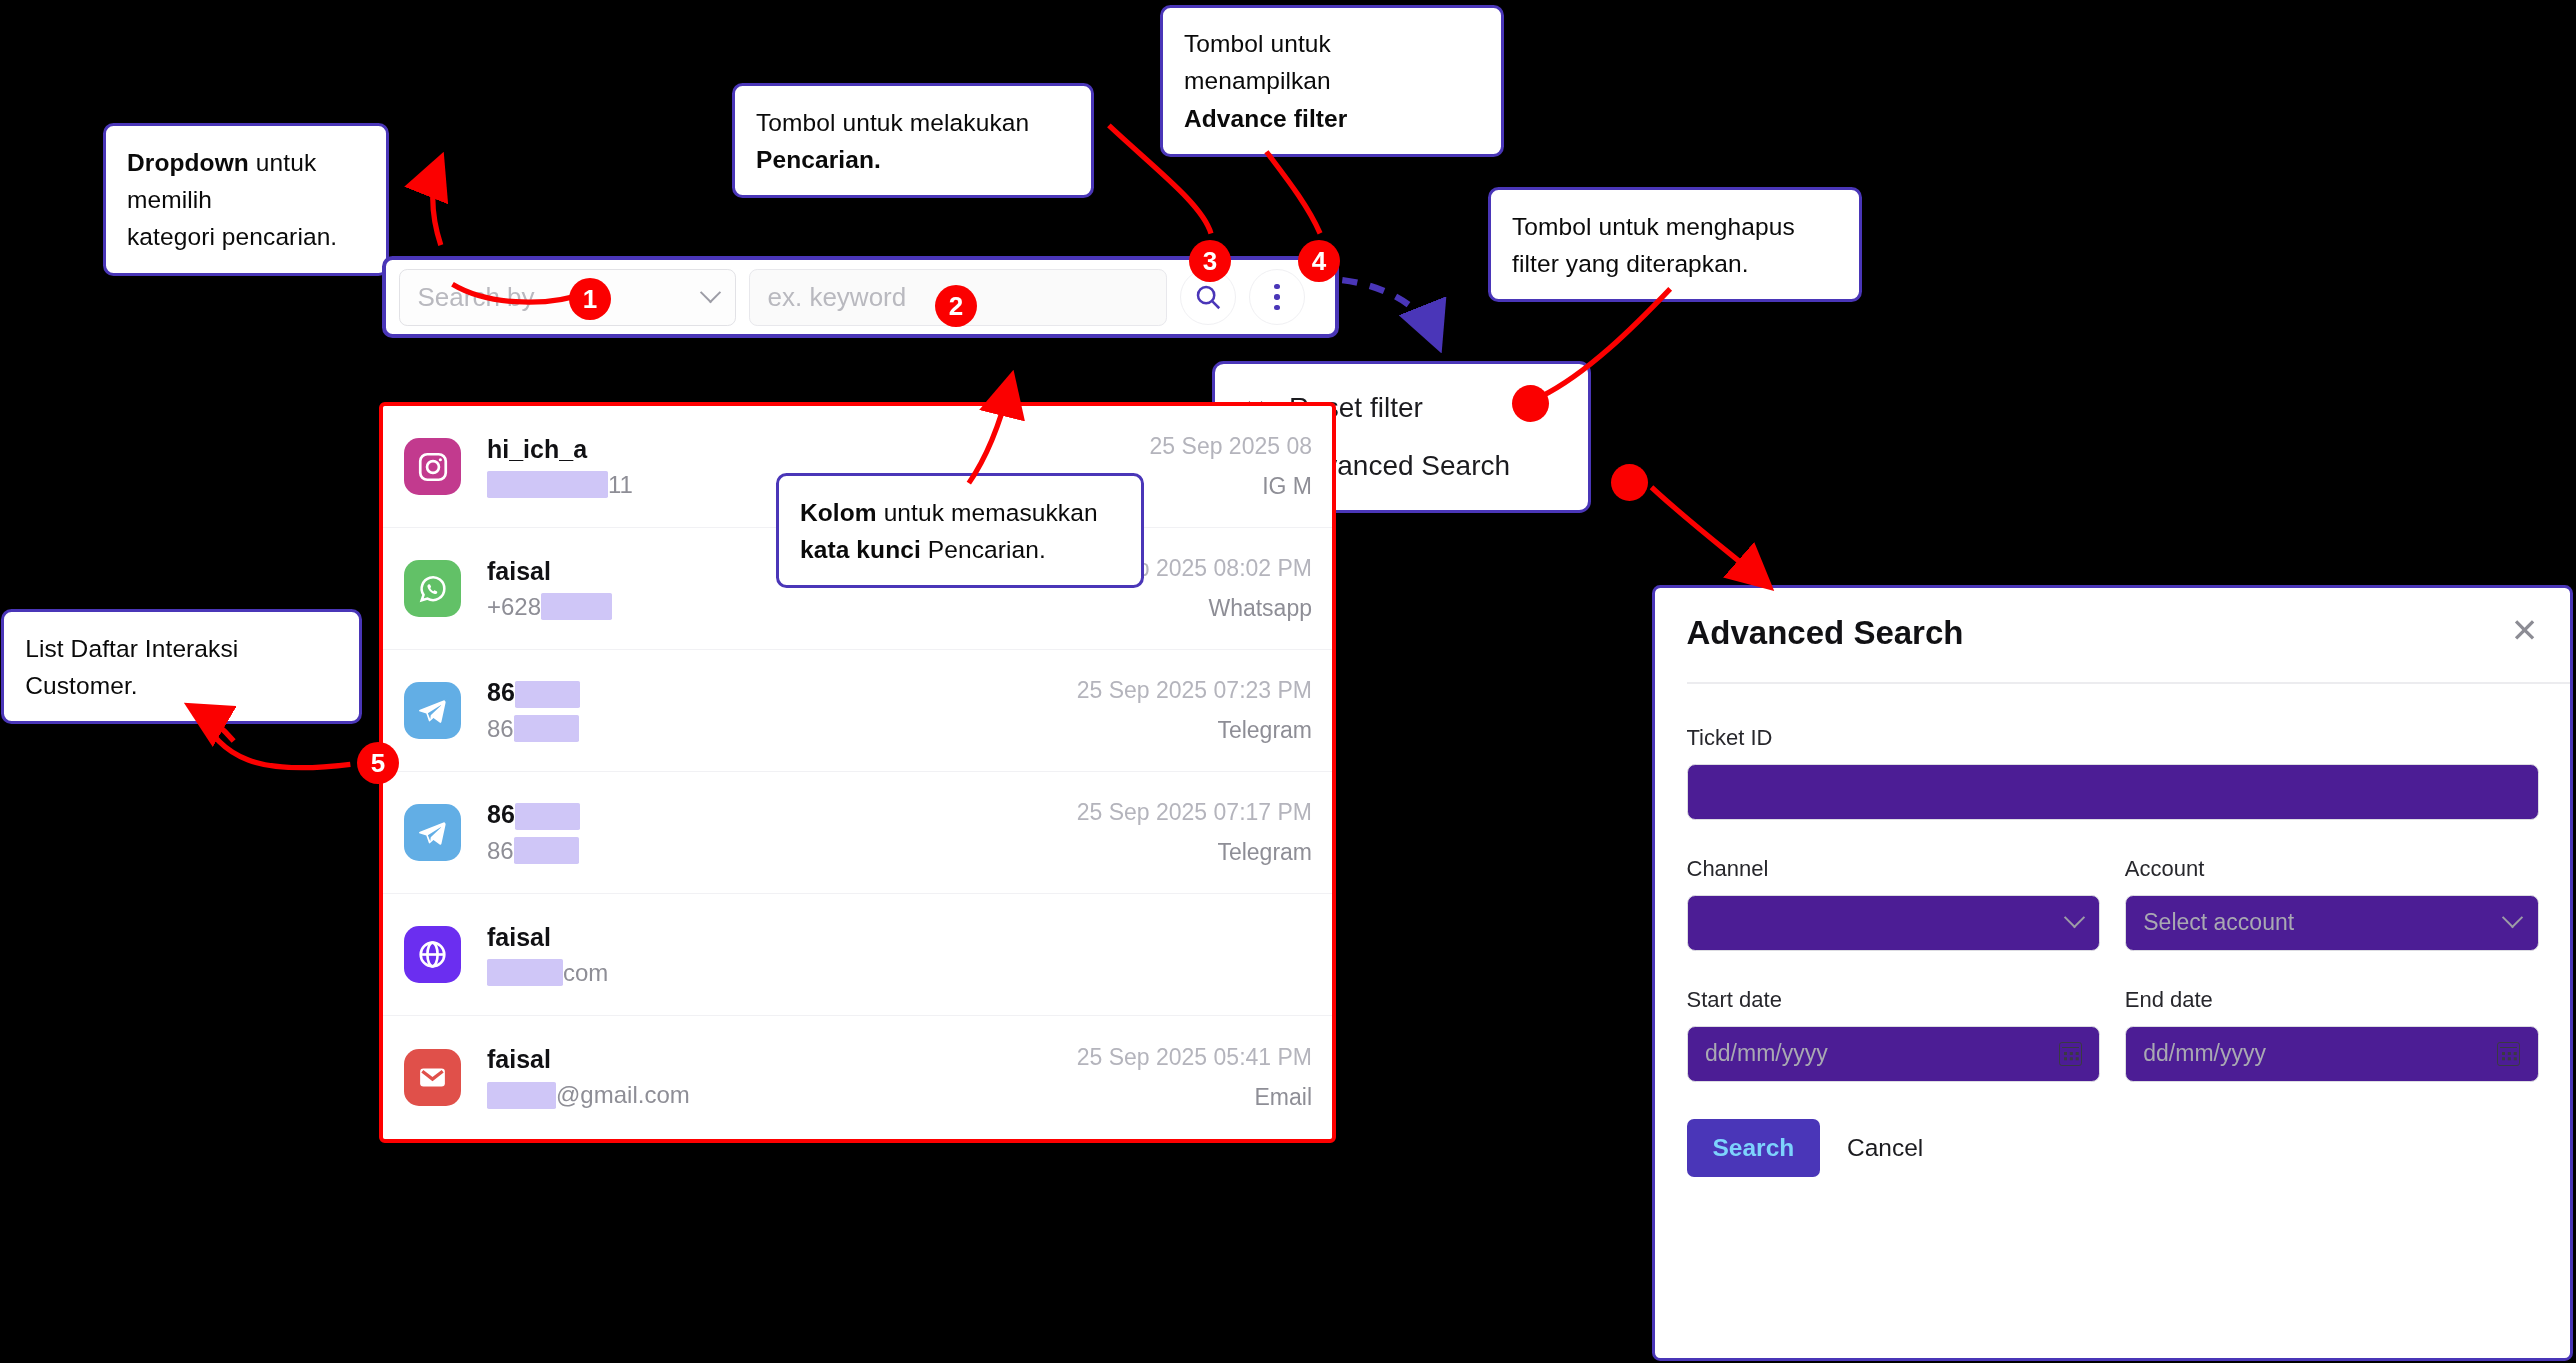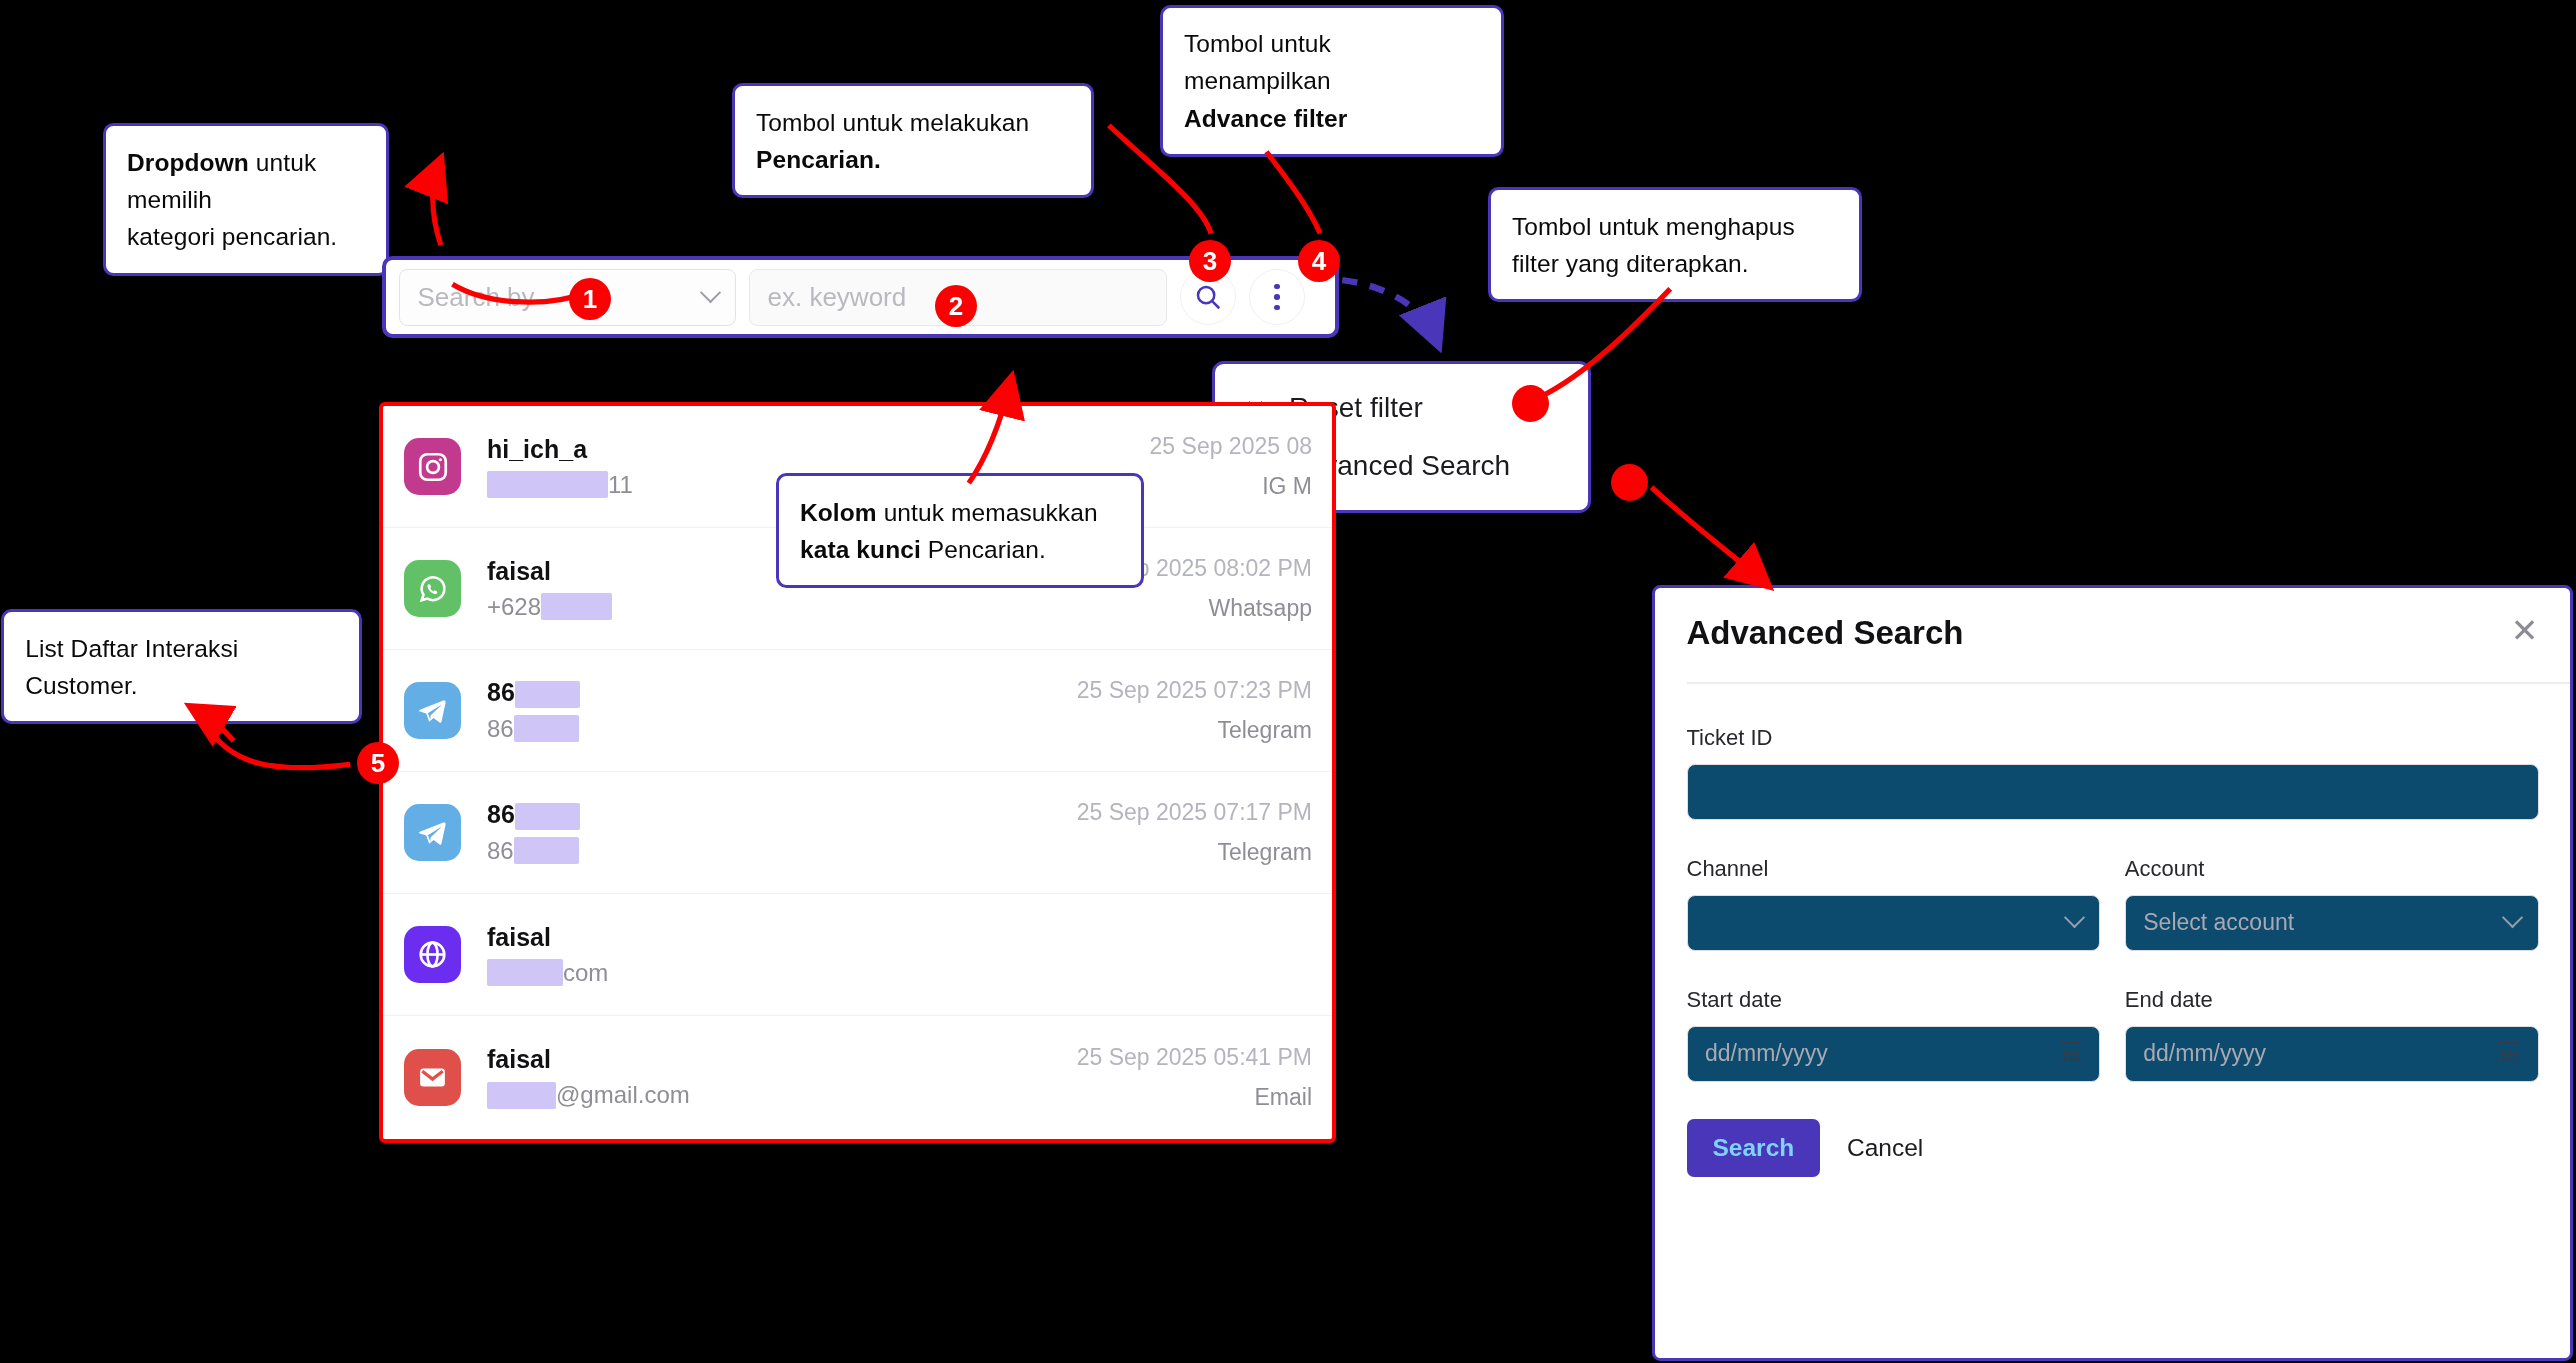--- a/index.html
+++ b/index.html
@@ -139,21 +139,21 @@
   .modal-title { font-size: 33px; font-weight: 700; color: #111114; }
   .modal-close { font-size: 33px; color: #8c8c94; line-height: 1; }
   .modal-rule { height: 1.8px; background: #ececef; margin: 27px -31.5px 0 0; margin-left: 0; }
   .fld-label { font-size: 22px; color: #27272c; margin-bottom: 13px; }
   .fld-box {
     height: 56px;
     border: 1.8px solid #dddde2;
     border-radius: 8.2px;
     display: flex; align-items: center;
     padding: 0 17.5px;
-    background: #0c4a6e;
+    background: #4c1d95;
   }
   .fld-box .ph { flex: 1; color: #a9a9b2; font-size: 23px; }
   .fld-box .val { flex: 1; color: #2a2a30; font-size: 23px; }
   .two-col { display: grid; grid-template-columns: 1fr 1fr; gap: 0 24.5px; }
   .cal {
     width: 23px; height: 24.5px; flex: 0 0 auto;
     border: 1.8px solid #3a3a42; border-radius: 2.9px;
     position: relative;
   }
   .cal::before { content:''; position:absolute; left:1.8px; right:1.8px; top:4.1px; height:1.8px; background:#3a3a42; }

